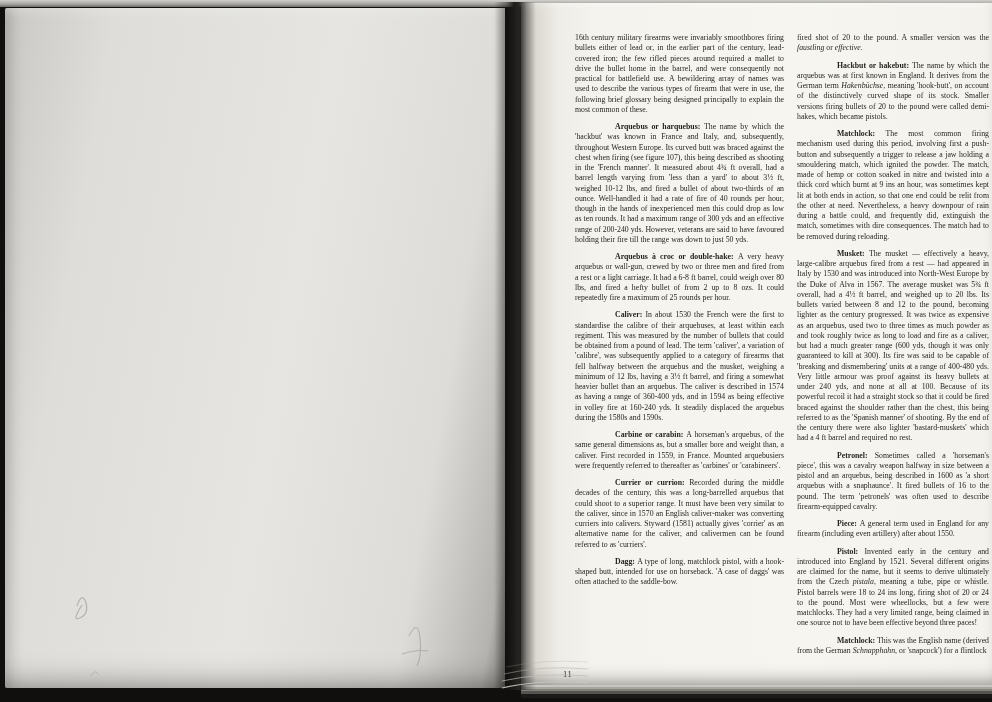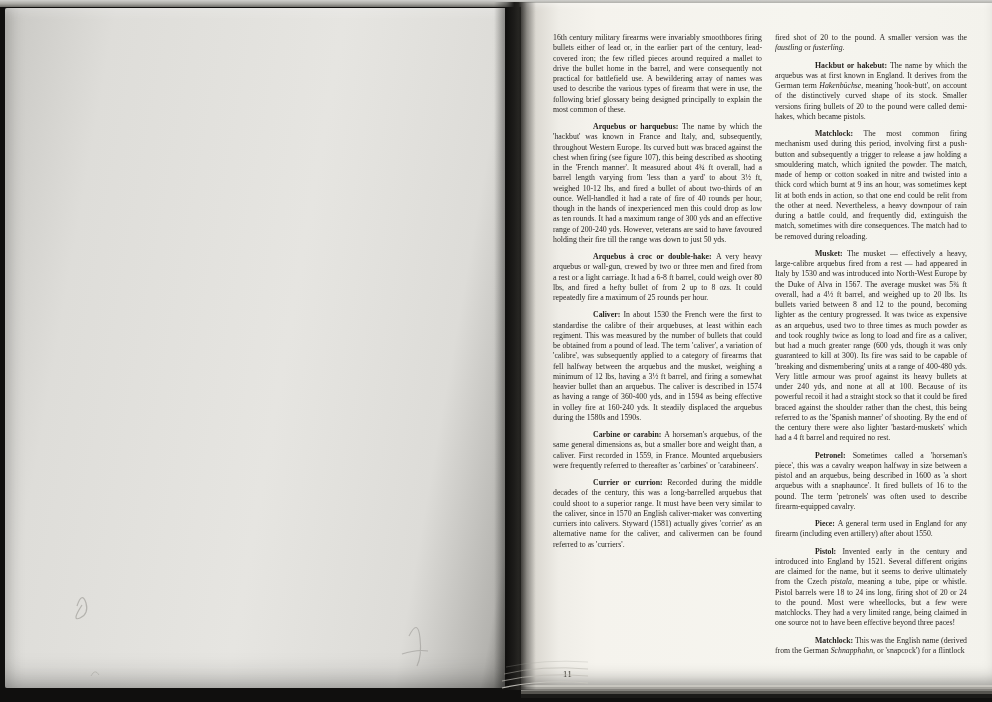--- a/index.html
+++ b/index.html
@@ -59,21 +59,21 @@
     background: linear-gradient(to bottom,
       #c8c6bf 0px, #c8c6bf 2px,
       #a7a59f 2px, #a7a59f 4px,
       #83817c 4px, #83817c 6px,
       #56544f 6px, #56544f 9px,
       #1b1a18 9px, #1b1a18 13px);
     z-index: 1;
   }
 
   .text-block {
-    position: absolute; left: 32px; top: 30px; width: 414px;
+    position: absolute; left: 54px; top: 30px; width: 414px;
     display: flex; gap: 13px;
     color: #221f1c;
     font-size: 7.8px; line-height: 10.25px;
     text-align: justify;
   }
   .col1 { width: 209px; }
   .col2 { width: 192px; }
   .entry { margin: 0 0 7px 0; }
   .entry b { font-weight: bold; margin-left: 40px; }
   .entry i { font-style: italic; font-family: Liberation Serif, serif; }
@@ -101,23 +101,24 @@
 
   <div class="right-page">
     <div class="text-block">
       <div class="col col1">
           <p class="entry"><span>16th century military firearms were invariably smoothbores firing bullets either of lead or, in the earlier part of the century, lead-covered iron; the few rifled pieces around required a mallet to drive the bullet home in the barrel, and were consequently not practical for battlefield use. A bewildering array of names was used to describe the various types of firearm that were in use, the following brief glossary being designed principally to explain the most common of these.</span></p>
           <p class="entry"><b>Arquebus or harquebus: </b><span>The name by which the 'hackbut' was known in France and Italy, and, subsequently, throughout Western Europe. Its curved butt was braced against the chest when firing (see figure 107), this being described as shooting in the 'French manner'. It measured about 4¾ ft overall, had a barrel length varying from 'less than a yard' to about 3½ ft, weighed 10-12 lbs, and fired a bullet of about two-thirds of an ounce. Well-handled it had a rate of fire of 40 rounds per hour, though in the hands of inexperienced men this could drop as low as ten rounds. It had a maximum range of 300 yds and an effective range of 200-240 yds. However, veterans are said to have favoured holding their fire till the range was down to just 50 yds.</span></p>
           <p class="entry"><b>Arquebus à croc or double-hake: </b><span>A very heavy arquebus or wall-gun, crewed by two or three men and fired from a rest or a light carriage. It had a 6-8 ft barrel, could weigh over 80 lbs, and fired a hefty bullet of from 2 up to 8 ozs. It could repeatedly fire a maximum of 25 rounds per hour.</span></p>
           <p class="entry"><b>Caliver: </b><span>In about 1530 the French were the first to standardise the calibre of their arquebuses, at least within each regiment. This was measured by the number of bullets that could be obtained from a pound of lead. The term 'caliver', a variation of 'calibre', was subsequently applied to a category of firearms that fell halfway between the arquebus and the musket, weighing a minimum of 12 lbs, having a 3½ ft barrel, and firing a somewhat heavier bullet than an arquebus. The caliver is described in 1574 as having a range of 360-400 yds, and in 1594 as being effective in volley fire at 160-240 yds. It steadily displaced the arquebus during the 1580s and 1590s.</span></p>
           <p class="entry"><b>Carbine or carabin: </b><span>A horseman's arquebus, of the same general dimensions as, but a smaller bore and weight than, a caliver. First recorded in 1559, in France. Mounted arquebusiers were frequently referred to thereafter as 'carbines' or 'carabineers'.</span></p>
           <p class="entry"><b>Currier or currion: </b><span>Recorded during the middle decades of the century, this was a long-barrelled arquebus that could shoot to a superior range. It must have been very similar to the caliver, since in 1570 an English caliver-maker was converting curriers into calivers. Styward (1581) actually gives 'corrier' as an alternative name for the caliver, and calivermen can be found referred to as 'curriers'.</span></p>
+          <p class="entry"><b>Dagg: </b><span>A type of long, matchlock pistol, with a hook-shaped butt, intended for use on horseback. 'A case of daggs' was often attached to the saddle-bow.</span></p>
         </div>
       <div class="col col2">
-          <p class="entry"><span>fired shot of 20 to the pound. A smaller version was the <i>faustling</i> or <i>fusterling</i>.</span></p>
+          <p class="entry"><span>fired shot of 20 to the pound. A smaller version was the <i>faustling</i> or <i>effective</i>.</span></p>
           <p class="entry"><b>Hackbut or hakebut: </b><span>The name by which the arquebus was at first known in England. It derives from the German term <i>Hakenbüchse</i>, meaning 'hook-butt', on account of the distinctively curved shape of its stock. Smaller versions firing bullets of 20 to the pound were called demi-hakes, which became pistols.</span></p>
           <p class="entry"><b>Matchlock: </b><span>The most common firing mechanism used during this period, involving first a push-button and subsequently a trigger to release a jaw holding a smouldering match, which ignited the powder. The match, made of hemp or cotton soaked in nitre and twisted into a thick cord which burnt at 9 ins an hour, was sometimes kept lit at both ends in action, so that one end could be relit from the other at need. Nevertheless, a heavy downpour of rain during a battle could, and frequently did, extinguish the match, sometimes with dire consequences. The match had to be removed during reloading.</span></p>
           <p class="entry"><b>Musket: </b><span>The musket — effectively a heavy, large-calibre arquebus fired from a rest — had appeared in Italy by 1530 and was introduced into North-West Europe by the Duke of Alva in 1567. The average musket was 5¾ ft overall, had a 4½ ft barrel, and weighed up to 20 lbs. Its bullets varied between 8 and 12 to the pound, becoming lighter as the century progressed. It was twice as expensive as an arquebus, used two to three times as much powder as and took roughly twice as long to load and fire as a caliver, but had a much greater range (600 yds, though it was only guaranteed to kill at 300). Its fire was said to be capable of 'breaking and dismembering' units at a range of 400-480 yds. Very little armour was proof against its heavy bullets at under 240 yds, and none at all at 100. Because of its powerful recoil it had a straight stock so that it could be fired braced against the shoulder rather than the chest, this being referred to as the 'Spanish manner' of shooting. By the end of the century there were also lighter 'bastard-muskets' which had a 4 ft barrel and required no rest.</span></p>
           <p class="entry"><b>Petronel: </b><span>Sometimes called a 'horseman's piece', this was a cavalry weapon halfway in size between a pistol and an arquebus, being described in 1600 as 'a short arquebus with a snaphaunce'. It fired bullets of 16 to the pound. The term 'petronels' was often used to describe firearm-equipped cavalry.</span></p>
           <p class="entry"><b>Piece: </b><span>A general term used in England for any firearm (including even artillery) after about 1550.</span></p>
           <p class="entry"><b>Pistol: </b><span>Invented early in the century and introduced into England by 1521. Several different origins are claimed for the name, but it seems to derive ultimately from the Czech <i>pistala</i>, meaning a tube, pipe or whistle. Pistol barrels were 18 to 24 ins long, firing shot of 20 or 24 to the pound. Most were wheellocks, but a few were matchlocks. They had a very limited range, being claimed in one source not to have been effective beyond three paces!</span></p>
           <p class="entry"><b>Matchlock: </b><span>This was the English name (derived from the German <i>Schnapphahn</i>, or 'snapcock') for a flintlock</span></p>
         </div>
     </div>
     <div class="page-number">11</div>

